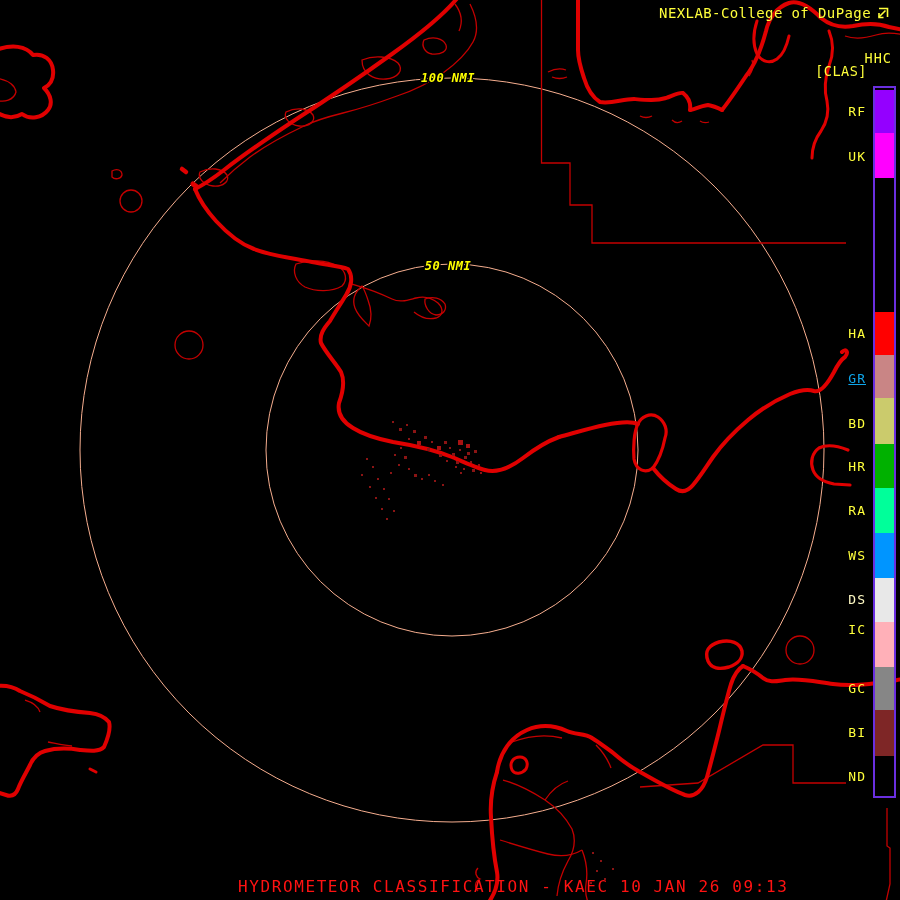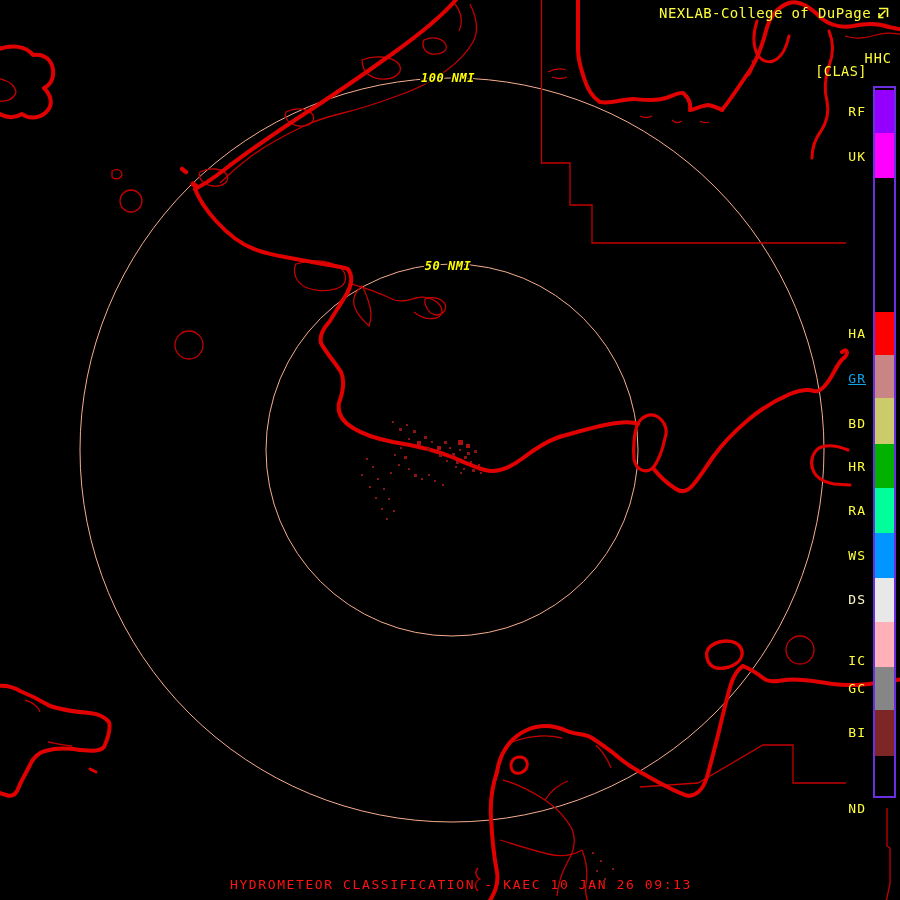--- a/index.html
+++ b/index.html
@@ -15,21 +15,21 @@
   .hdr .ttl{text-shadow:0 0 1px #000;}
   .prod-code{position:absolute;top:50px;right:8px;font-size:13.5px;letter-spacing:1px;}
   .prod-mode{position:absolute;top:63px;right:33px;font-size:13.5px;letter-spacing:.5px;}
   .legend-bar{position:absolute;box-sizing:border-box;background:#000;}
   .legend-seg{position:absolute;left:0;width:100%;}
   .legend-label{
     position:absolute;font-size:13px;letter-spacing:1px;white-space:pre;
     transform:translateY(-8px);text-align:right;
   }
   .caption{
-    position:absolute;left:230px;top:877px;font-size:13px;letter-spacing:1.6px;white-space:pre;
+    position:absolute;left:238px;top:877px;font-size:16px;letter-spacing:1.6px;white-space:pre;
   }
   .ring-label{
     font-family:"DejaVu Sans Mono","Liberation Mono",monospace;
     font-style:italic;font-weight:bold;font-size:12px;
     paint-order:stroke;stroke:#000;stroke-width:3px;letter-spacing:.5px;
   }
 </style>
 </head>
 <body>
 
@@ -222,20 +222,20 @@
   <div id="legend-labels">
       <div class="legend-label" style="right: 34px; top: 112px; color: rgb(255, 255, 59);">RF</div>
       <div class="legend-label" style="right: 34px; top: 157px; color: rgb(255, 255, 59);">UK</div>
       <div class="legend-label" style="right: 34px; top: 334px; color: rgb(255, 255, 59);">HA</div>
       <div class="legend-label" style="right: 34px; top: 379px; color: #0ea5e9; text-decoration: underline;">GR</div>
       <div class="legend-label" style="right: 34px; top: 424px; color: rgb(255, 255, 59);">BD</div>
       <div class="legend-label" style="right: 34px; top: 467px; color: rgb(255, 255, 59);">HR</div>
       <div class="legend-label" style="right: 34px; top: 511px; color: rgb(255, 255, 59); margin-left: 16px;">RA</div>
       <div class="legend-label" style="right: 34px; top: 556px; color: rgb(255, 255, 59); text-align: center;">WS</div>
       <div class="legend-label" style="right: 34px; top: 600px; color: #fef9c3;">DS</div>
-      <div class="legend-label" style="right: 34px; top: 661px; color: rgb(255, 255, 59);">IC</div>
+      <div class="legend-label" style="right: 34px; top: 630px; color: rgb(255, 255, 59);">IC</div>
       <div class="legend-label" style="right: 34px; top: 689px; color: rgb(255, 255, 59);">GC</div>
       <div class="legend-label" style="right: 34px; top: 733px; color: rgb(255, 255, 59); text-align: center;">BI</div>
-      <div class="legend-label" style="right: 34px; top: 809px; color: rgb(255, 255, 59);">ND</div>
+      <div class="legend-label" style="right: 34px; top: 777px; color: rgb(255, 255, 59);">ND</div>
     </div>
 
   <div class="caption" style="color: rgb(255, 18, 18);">HYDROMETEOR CLASSIFICATION - KAEC 10 JAN 26 09:13</div>
 </div>
 
 </body></html>

